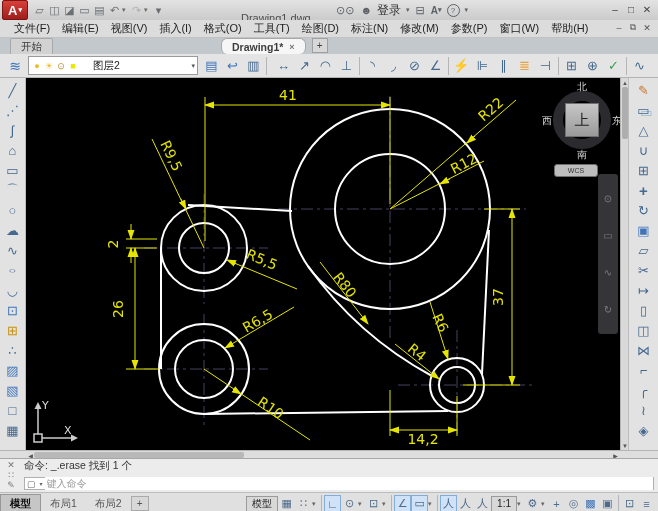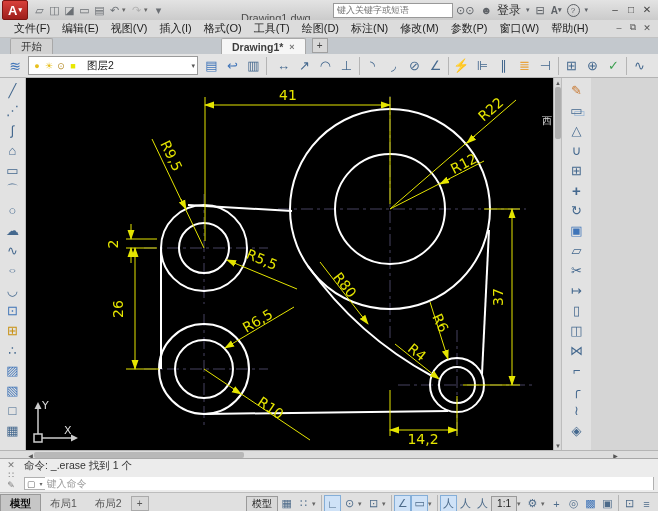--- a/index.html
+++ b/index.html
@@ -31,49 +31,49 @@
            border-bottom:1px solid #c2c2c2;padding-left:8px;}
   .menu-item{padding:1px 6px;font-size:11px;color:#222;}
   .docbtns{position:absolute;right:4px;top:1px;display:flex;}
   .docbtns span{width:14px;height:13px;font-size:9px;color:#555;display:flex;
                 align-items:center;justify-content:center;}
   
   .filetabs{height:16px;background:#c3c8cd;display:flex;align-items:flex-end;padding-left:10px;}
   .ftab{height:15px;display:flex;align-items:center;padding:0 10px;font-size:10.5px;
         color:#3c3c3c;background:#d2d2d2;border:1px solid #a8a8a8;border-bottom:none;
         border-radius:2px 2px 0 0;}
-  .ftab.active{background:#f6f6f6;margin-left:168px;font-weight:bold;}
+  .ftab.active{background:#f6f6f6;margin-left:168px;font-weight:bold;border-radius:6px;}
   .ftab .x{margin-left:6px;font-size:9px;color:#777;}
   .newtab{width:14px;height:13px;margin-left:6px;margin-bottom:1px;background:#d8d8d8;
           border:1px solid #a0a0a0;font-size:10px;color:#444;display:flex;align-items:center;
           justify-content:center;}
   
   .toolrow{height:23px;background:#e4e4e4;border-bottom:1px solid #b3b3b3;display:flex;
            align-items:center;padding-left:2px;}
   .bigicon{width:26px;height:20px;font-size:14px;color:#3f74b8;display:flex;align-items:center;
            justify-content:center;}
   .layercombo{width:164px;height:17px;background:#fff;border:1px solid #9a9a9a;display:flex;
               align-items:center;padding:0 2px;font-size:10.5px;color:#222;}
   .layercombo .ticon{width:12px;height:14px;font-size:9px;}
-  .layercombo .lbl{margin-left:8px;flex:1;}
+  .layercombo .lbl{margin-left:14px;flex:1;}
   .layercombo .dd{font-size:7px;color:#555;}
   .ticon{display:inline-flex;align-items:center;justify-content:center;width:21px;height:20px;
          font-size:13px;color:#44688e;border:1px solid transparent;box-sizing:border-box;}
   .ticon.on{background:#cfe2f7;border-color:#84aed8;}
   .caret{display:inline-flex;align-items:center;width:7px;height:20px;font-size:7px;color:#666;}
   .sep{width:1px;height:18px;background:#b5b5b5;margin:0 2px;display:inline-block;}
   .dimbar{display:flex;align-items:center;margin-left:4px;}
   
   .main{display:flex;height:372px;}
   .vstrip{width:26px;background:#e2e2e2;display:flex;flex-direction:column;align-items:center;
           padding-top:2px;box-sizing:border-box;}
   .vstrip.left{border-right:1px solid #bdbdbd;}
   .vstrip.right{width:30px;border-left:1px solid #bdbdbd;}
   .vstrip .ticon{width:22px;height:20px;flex:0 0 auto;}
-  .canvas{position:relative;width:527px;height:372px;background:#000;overflow:hidden;}
+  .canvas{position:relative;width:594px;height:372px;background:#000;overflow:hidden;}
   .canvas svg{position:absolute;left:0;top:0;}
   .squash{transform:scaleY(.55);}
   .dbl{text-shadow:3px 2px 0 #9cb8d6;}
   .boldp{font-weight:bold;font-size:15px;}
   
   .vcube{position:absolute;left:514px;top:0px;width:84px;height:84px;}
   .vring{position:absolute;left:13px;top:13px;width:58px;height:58px;border-radius:50%;
          border:10px solid #2b2b2f;box-sizing:border-box;}
   .vchar{position:absolute;color:#d8d8d8;font-size:10px;width:14px;text-align:center;}
   .vface{position:absolute;left:25px;top:25px;width:34px;height:34px;
@@ -132,21 +132,20 @@
         <span class="ticon">▭</span>
         <span class="ticon">▤</span>
         <span class="ticon">↶</span>
         <span class="caret">▾</span>
         <span class="ticon" style="color: rgb(176, 176, 176);">↷</span>
         <span class="caret">▾</span>
         <span class="ticon">▾</span>
       </div>
     <div class="doc-title">Drawing1.dwg</div>
     <div class="search-area">
-      <input class="search-input" placeholder="键入关键字或短语" style="">
       <span class="mini">⊙⊙</span>
       <span class="mini">☻</span>
       <span class="signin">登录</span>
       <span class="mini" style="font-size:7px;">▾</span>
       <span class="mini">⊟</span>
       <span class="mini" style="font-weight:bold;font-size:10px;">A<span style="font-size:7px;">▾</span></span>
       <span class="helpcirc">?</span>
       <span class="mini" style="font-size:7px;">▾</span>
     </div>
     <div class="winbtns">

